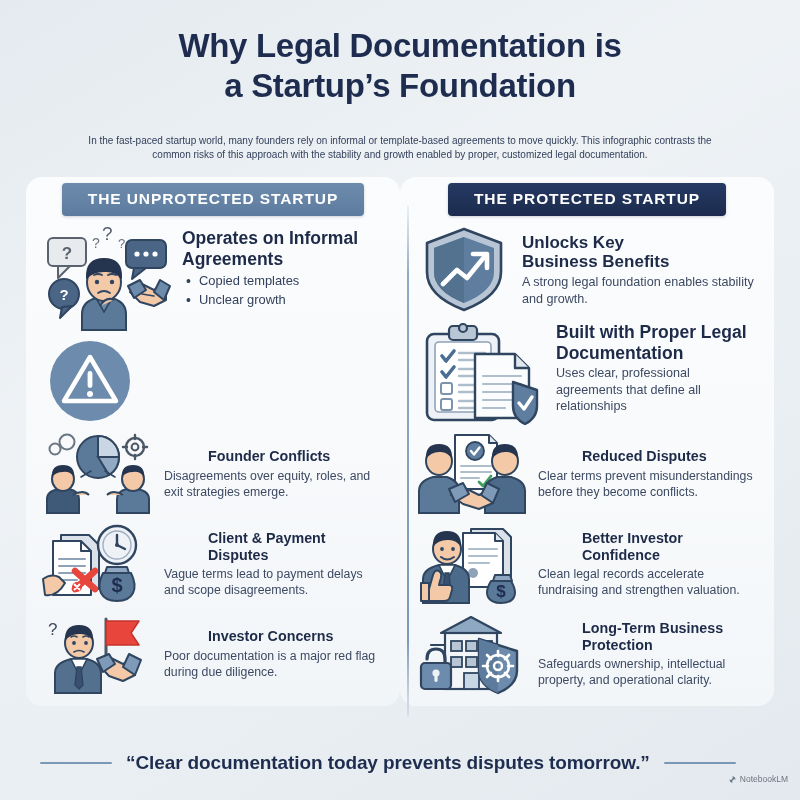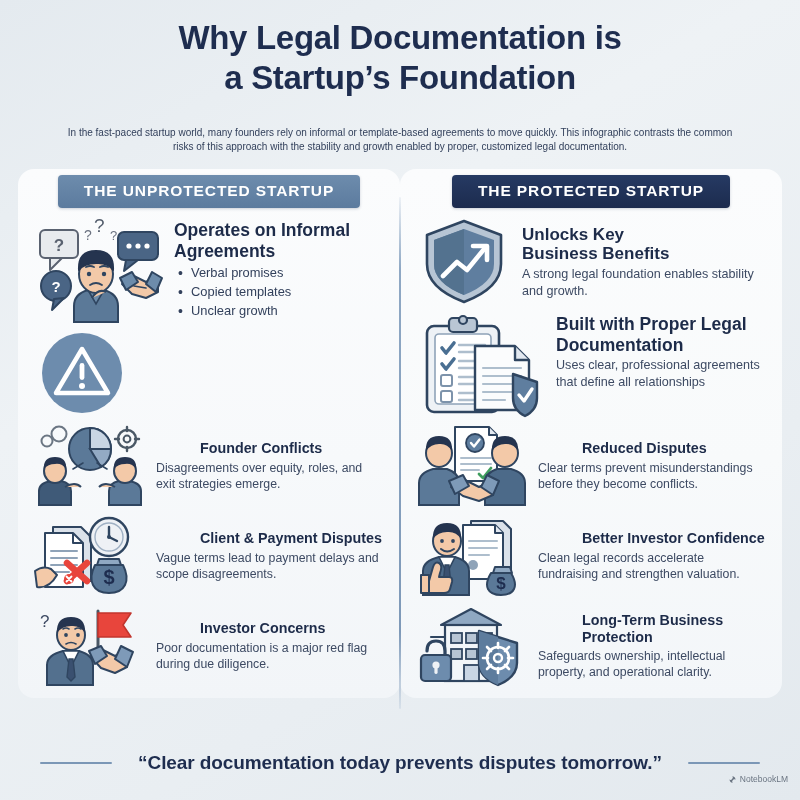--- a/index.html
+++ b/index.html
@@ -14,21 +14,21 @@
     font-family: "Liberation Sans", sans-serif;
     background: linear-gradient(150deg, #e4eaef 0%, #eef2f5 35%, #e9eef2 70%, #e3e9ee 100%);
     color: #1e2d4f;
     position: relative;
   }
 
   .page {
     width: 800px;
     height: 800px;
     position: relative;
-    padding: 0;
+    padding: 8px;
   }
 
   
   .header {
     padding: 18px 46px 0 46px;
     text-align: center;
   }
 
   .title {
     font-size: 33px;
@@ -174,22 +174,22 @@
   }
 
   
   .footer {
     position: absolute;
     left: 0;
     right: 0;
     bottom: 26px;
     display: flex;
     align-items: center;
-    justify-content: space-between;
-    gap: 20px;
+    justify-content: flex-start;
+    gap: 14px;
     padding: 0 40px;
   }
   .rule {
     height: 2.5px;
     width: 72px;
     background: #7b97b6;
     border-radius: 2px;
     flex: 0 0 auto;
   }
   .quote {
@@ -272,21 +272,20 @@
 
             <path d="M88 66 L100 58 L112 64 L124 58 L124 74 L112 80 L98 76 Z" fill="#f3c9a8" stroke="#2f4560" stroke-width="2" stroke-linejoin="round"></path>
             <path d="M86 60 L98 54 L104 64 L92 72 Z" fill="#6d8cab" stroke="#2f4560" stroke-width="2" stroke-linejoin="round"></path>
             <path d="M118 54 L128 60 L122 74 L112 66 Z" fill="#6d8cab" stroke="#2f4560" stroke-width="2" stroke-linejoin="round"></path>
             <path d="M100 68 L112 70" stroke="#2f4560" stroke-width="1.6" stroke-linecap="round"></path>
           </svg>
         </div>
         <div class="entry-text">
           <div class="h-lg">Operates on Informal Agreements</div>
           <ul class="bullets">
-            <li>Verbal promises</li>
             <li>Copied templates</li>
             <li>Unclear growth</li>
           </ul>
         </div>
       </div>
 
       <div class="entry entry-mid">
         <div class="icon-box icon-mid">
           <svg width="84" height="84" viewBox="0 0 84 84">
             <circle cx="42" cy="42" r="40" fill="#6d8cad"></circle>

